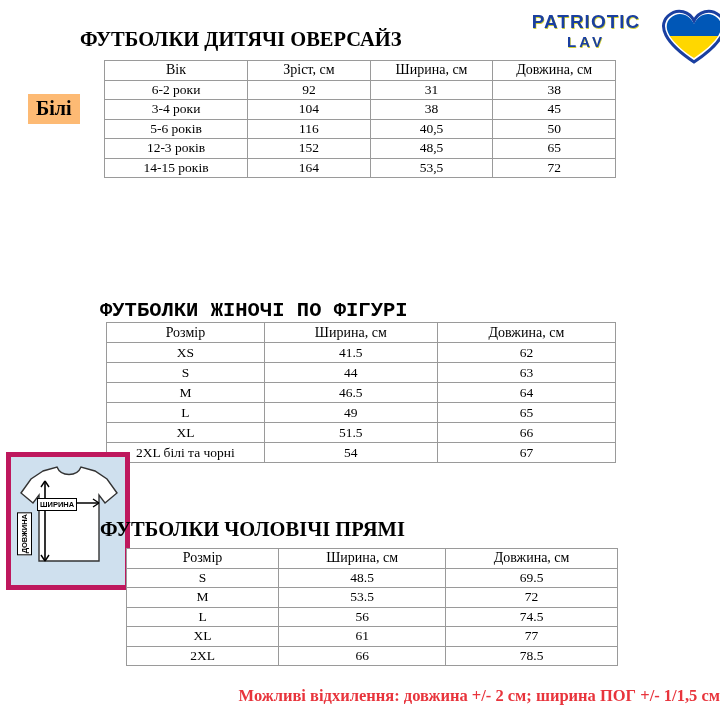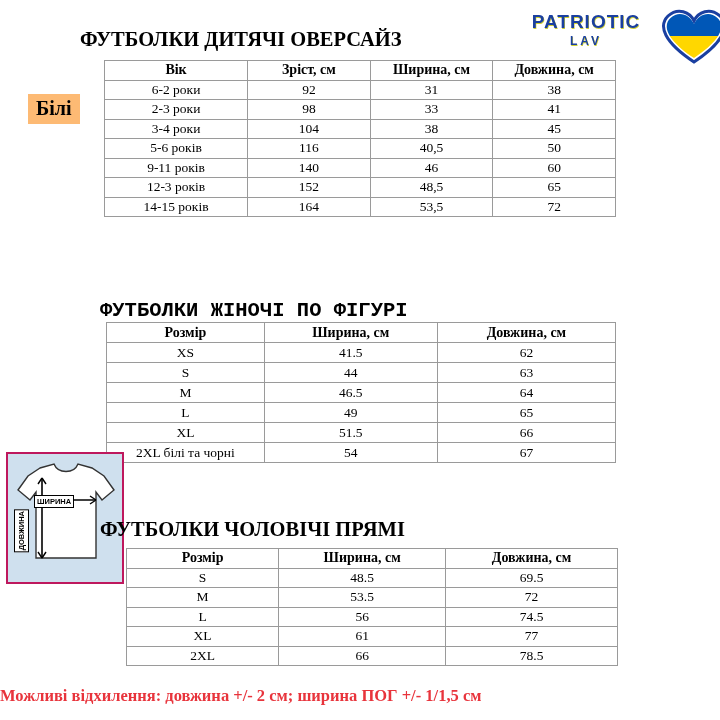--- a/index.html
+++ b/index.html
@@ -31,21 +31,21 @@
     font-family: "Liberation Sans", sans-serif;
     font-weight: bold;
     font-size: 19px;
     color: #1a3fa0;
     letter-spacing: 1px;
     line-height: 19px;
     text-shadow: 0.5px 0.5px 0 #cfcf30;
   }
   .logo-text .lav {
     display: block;
-    font-size: 12px;
+    font-size: 15px;
     letter-spacing: 3px;
     margin-top: 1px;
   }
   .logo-heart {
     position: absolute;
     top: 0px;
     left: 140px;
     width: 76px;
     height: 56px;
   }
@@ -88,21 +88,21 @@
   table.sz td, table.sz th {
     border: 1px solid #9a9a9a;
     text-align: center;
     font-weight: normal;
     padding: 0;
     height: 17.5px;
     line-height: 17.5px;
     background: #ffffff;
   }
   table.sz thead td {
-    font-weight: bold;
+    font-weight: normal;
     height: 30px;
     line-height: 30px;
     font-size: 14px;
   }
 
   #kids-table { top: 60px; left: 104px; width: 512px; }
   #kids-table td { height: 18.5px; line-height: 18.5px; }
   #women-table { top: 322px; left: 106px; width: 510px; }
   #women-table td { height: 19px; line-height: 19px; }
   #men-table { top: 548px; left: 126px; width: 492px; }
@@ -120,21 +120,21 @@
     padding: 3px 8px 4px 8px;
   }
 
   .tshirt-box {
     position: absolute;
     top: 452px;
     left: 6px;
     width: 114px;
     height: 128px;
     background: #cfe0ee;
-    border: 2px solid #be185d;
+    border: 5px solid #be185d;
   }
   .tshirt-label-w {
     position: absolute;
     top: 41px;
     left: 26px;
     background: #ffffff;
     font-family: "Liberation Sans", sans-serif;
     font-size: 7.5px;
     font-weight: bold;
     padding: 1px 2px;
@@ -152,21 +152,21 @@
     border: 0.5px solid #000;
     writing-mode: vertical-rl;
     transform: rotate(180deg);
   }
 
   .footer-note {
     position: absolute;
     top: 686px;
     left: 0px;
     width: 720px;
-    text-align: left;
+    text-align: right;
     font-family: "Liberation Serif", serif;
     font-weight: bold;
     font-size: 16.5px;
     color: #e8343c;
   }
 </style>
 </head>
 <body>
 
 <div class="logo">
@@ -200,42 +200,30 @@
     </tr>
   </thead>
   <tbody>
     <tr>
       <td>6-2 роки</td>
       <td>92</td>
       <td>31</td>
       <td>38</td>
     </tr>
     <tr>
-      <td>2-3 роки</td>
-      <td>98</td>
-      <td>33</td>
-      <td>41</td>
-    </tr>
-    <tr>
       <td>3-4 роки</td>
       <td>104</td>
       <td>38</td>
       <td>45</td>
     </tr>
     <tr>
       <td>5-6 років</td>
       <td>116</td>
       <td>40,5</td>
       <td>50</td>
-    </tr>
-    <tr>
-      <td>9-11 років</td>
-      <td>140</td>
-      <td>46</td>
-      <td>60</td>
     </tr>
     <tr>
       <td>12-3 років</td>
       <td>152</td>
       <td>48,5</td>
       <td>65</td>
     </tr>
     <tr>
       <td>14-15 років</td>
       <td>164</td>

